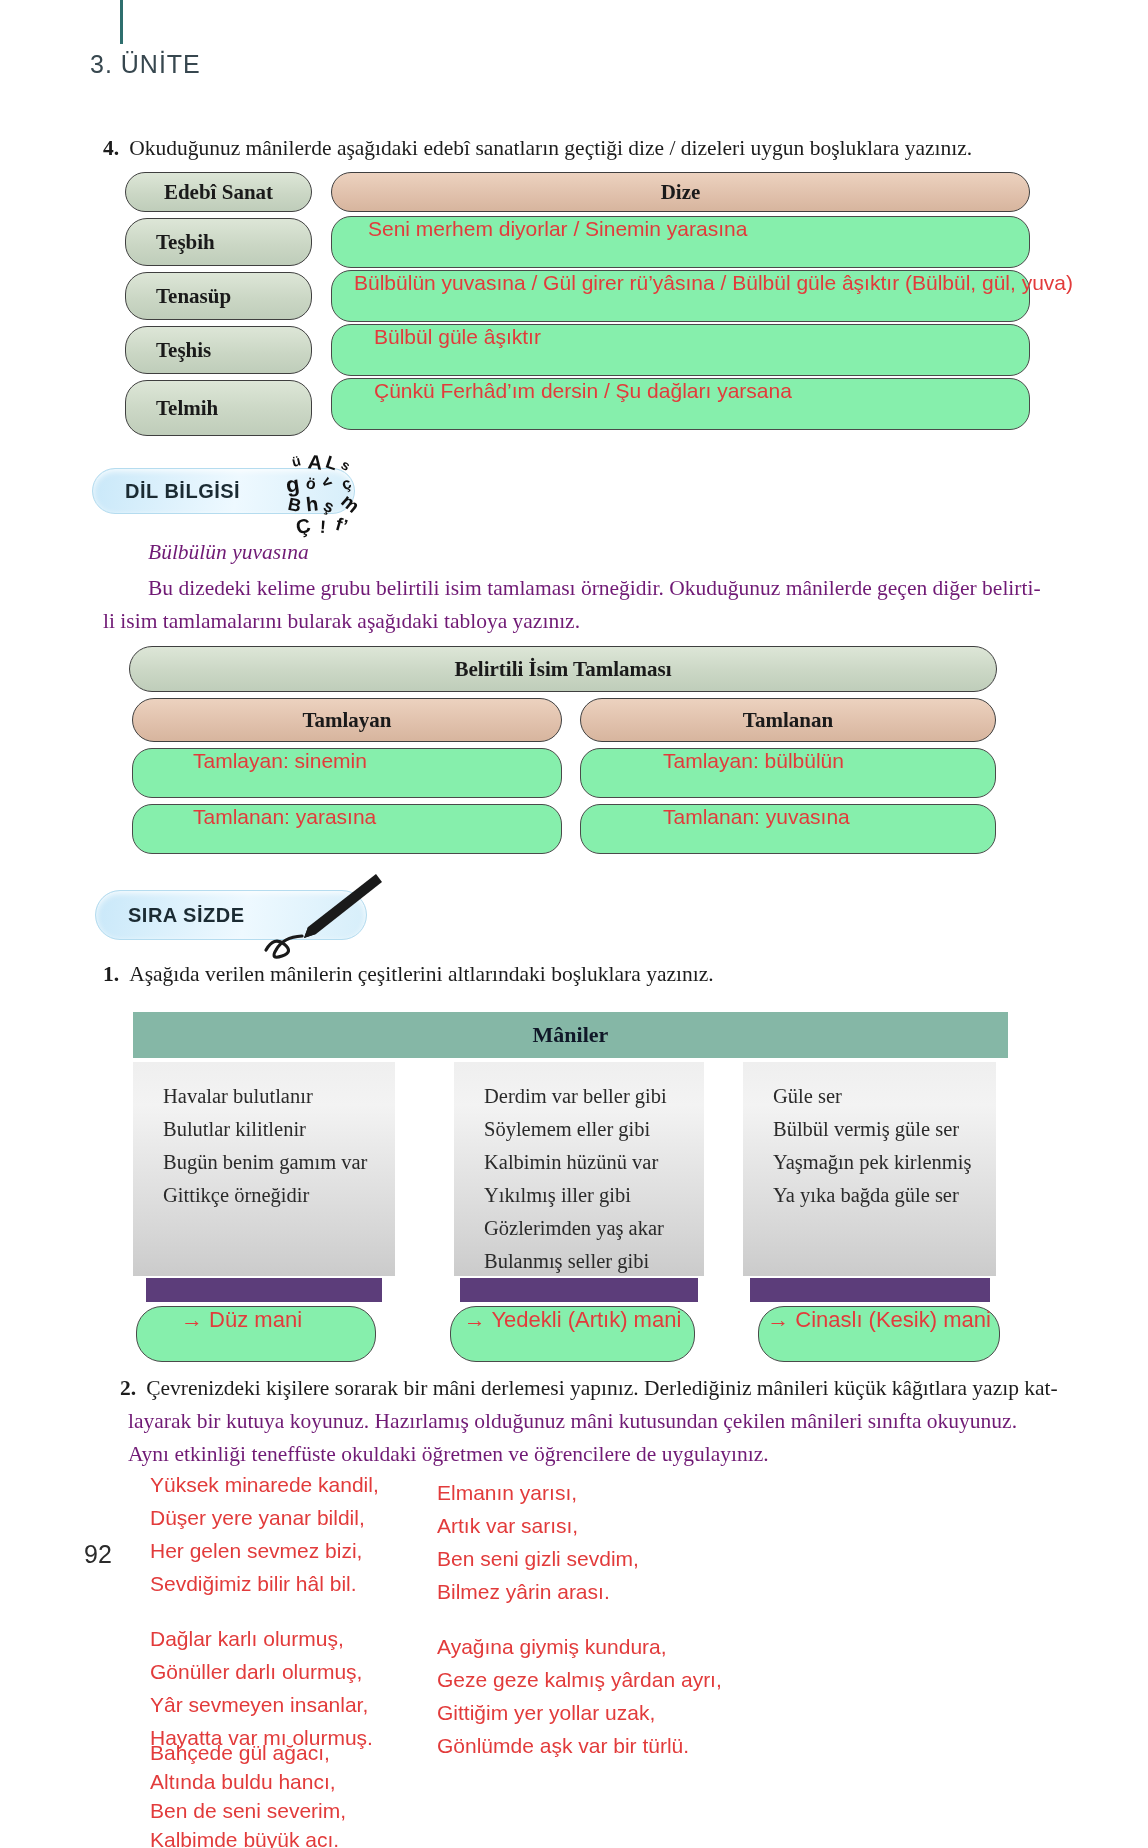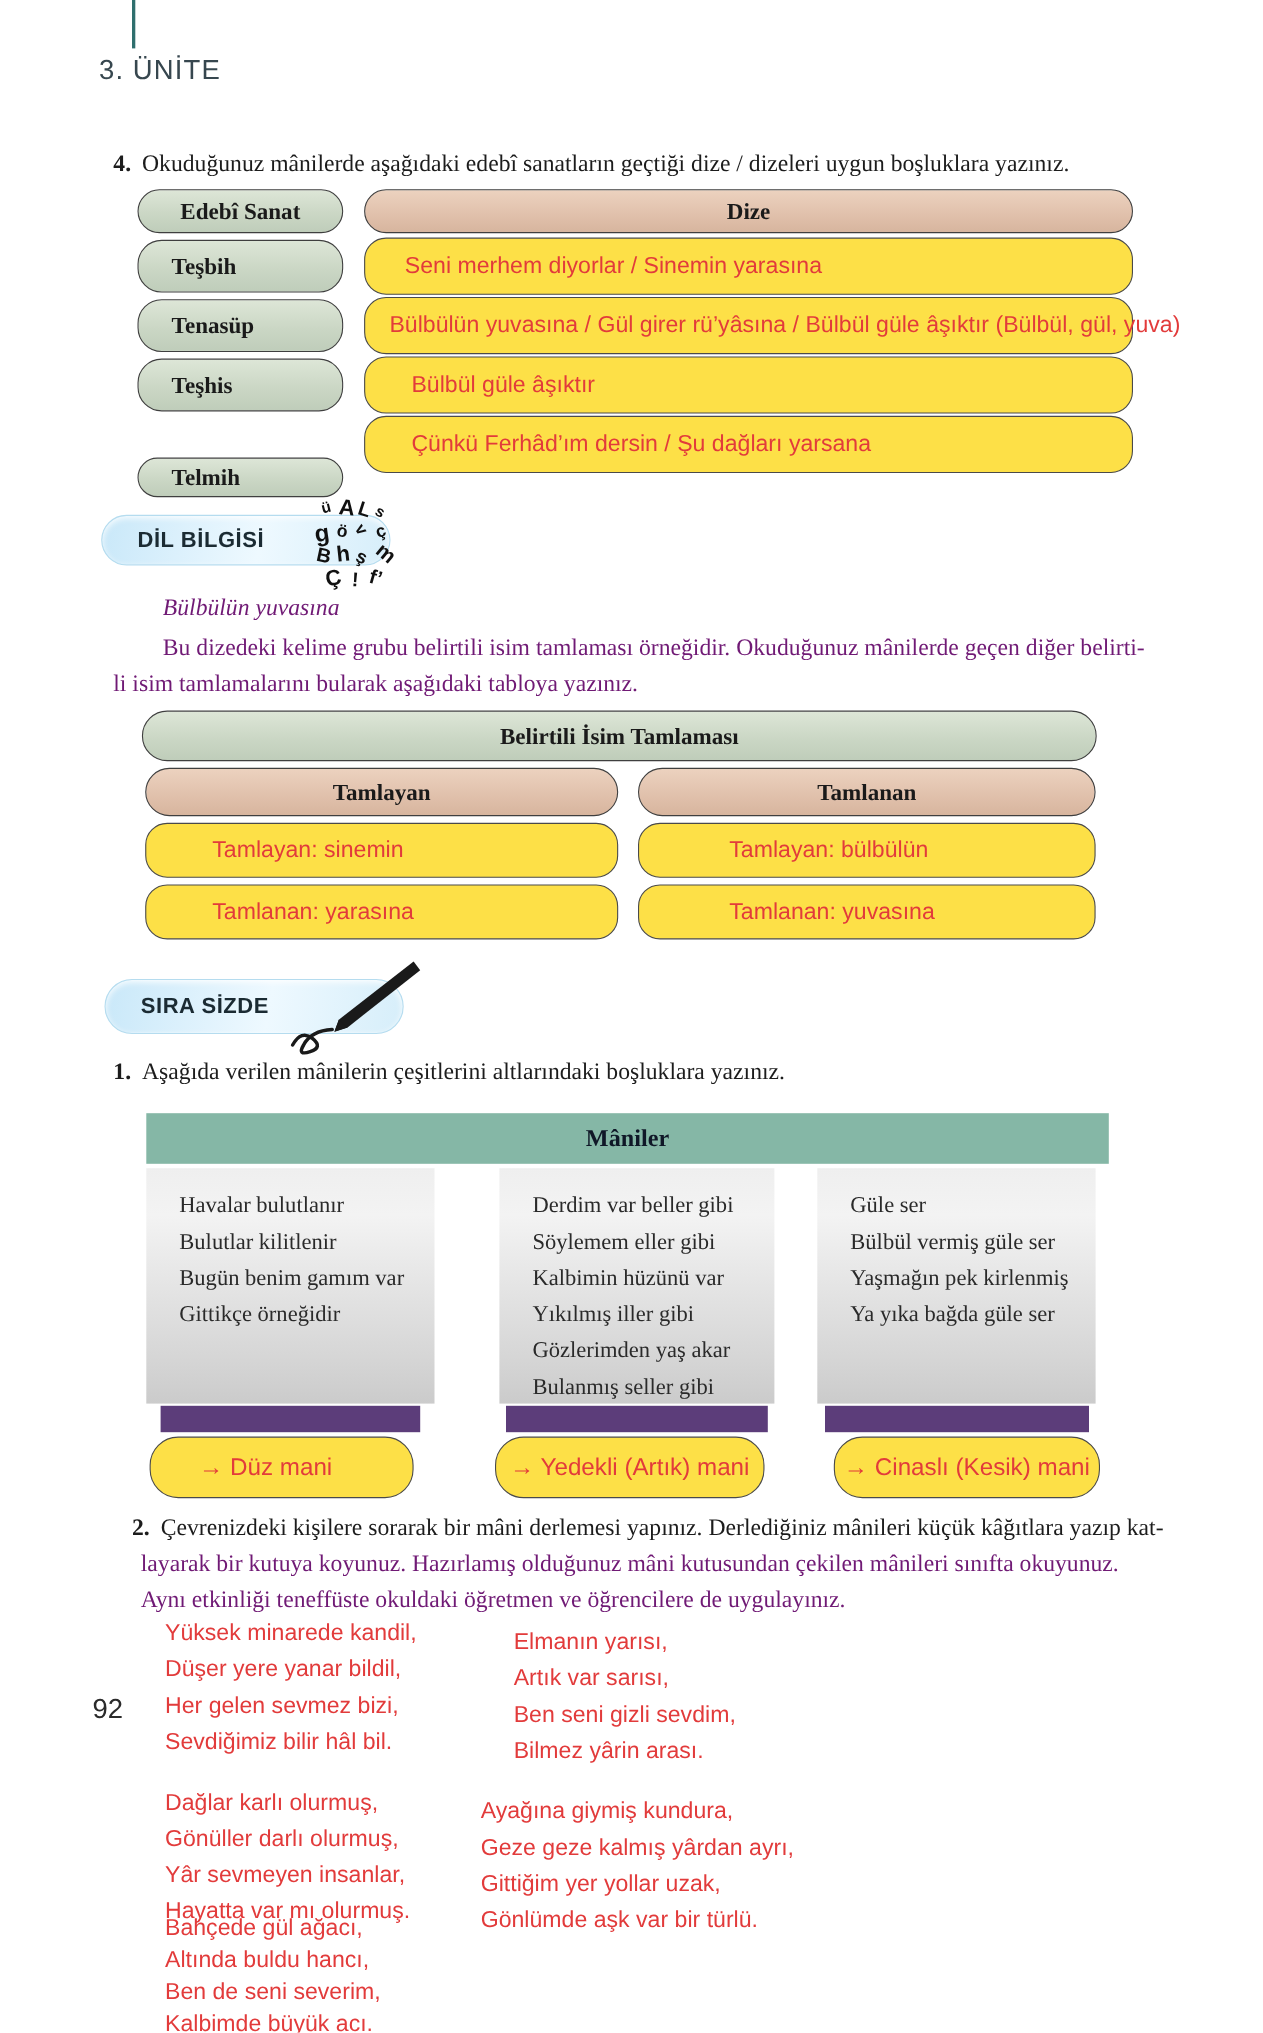--- a/index.html
+++ b/index.html
@@ -14,22 +14,22 @@
     font-size:25px;color:#37474f;letter-spacing:1px;}
   .exline{position:absolute;font-size:21.5px;color:#1c1c1c;white-space:nowrap;}
   .exnum{font-weight:bold;margin-right:10px;}
   .pill{position:absolute;border:1.6px solid #3f3f3f;border-radius:22px;
     font-weight:bold;font-size:21px;color:#1a1a1a;display:flex;align-items:center;}
   .pill-green{background:linear-gradient(180deg,#dde6d7 0%,#cbd7c5 55%,#bfcdba 100%);}
   .pill-tan{background:linear-gradient(180deg,#ecd2bf 0%,#e0c0ab 60%,#d7b59e 100%);}
   .pill .lbl{padding-left:30px;}
   .pill.center{justify-content:center;}
   .pill.center .lbl{padding-left:0;}
-  .blank{position:absolute;background:#fde047;border:1.4px solid #4a4a4a;border-radius:20px;
-    display:flex;align-items:center;}
+  .blank{position:absolute;background:#86efac;border:1.4px solid #4a4a4a;border-radius:20px;
+    display:flex;align-items:flex-start;}
   .hand{font-family:"Liberation Sans",sans-serif;color:#e23b3b;font-size:21px;white-space:nowrap;}
   .badge{position:absolute;border:1px solid #b5dcef;border-radius:28px;
     background:linear-gradient(100deg,#c9e8f9 0%,#eef9ff 55%,#d6eefa 100%);
     box-shadow:inset 0 2px 6px rgba(255,255,255,.9);
     display:flex;align-items:center;}
   .badge .blabel{font-family:"Liberation Sans",sans-serif;font-weight:bold;font-size:20px;
     color:#1b2b33;letter-spacing:.5px;padding-left:32px;}
   .letters{position:absolute;font-family:"Liberation Sans",sans-serif;color:#111;}
   .letters span{position:absolute;font-weight:bold;line-height:1;}
   .serifline{position:absolute;font-size:21.5px;color:#701a75;white-space:nowrap;}
@@ -80,21 +80,21 @@
     <span class="hand" style="padding-left:22px;">Bülbülün yuvasına / Gül girer rü’yâsına / Bülbül güle âşıktır (Bülbül, gül, yuva)</span>
   </div>
 
   <div class="pill pill-green" style="left:125px;top:326px;width:187px;height:48px;">
     <span class="lbl">Teşhis</span>
   </div>
   <div class="blank" style="left:331px;top:324px;width:699px;height:52px;">
     <span class="hand" style="padding-left:42px;">Bülbül güle âşıktır</span>
   </div>
 
-  <div class="pill pill-green" style="left:125px;top:380px;width:187px;height:36px;margin-top:36px;">
+  <div class="pill pill-green" style="left:125px;top:380px;width:187px;height:56px;">
     <span class="lbl">Telmih</span>
   </div>
   <div class="blank" style="left:331px;top:378px;width:699px;height:52px;">
     <span class="hand" style="padding-left:42px;">Çünkü Ferhâd’ım dersin / Şu dağları yarsana</span>
   </div>
 
   <div class="badge" style="left:92px;top:468px;width:263px;height:46px;">
     <span class="blabel">DİL BİLGİSİ</span>
   </div>
   <div class="letters" style="left:286px;top:452px;width:90px;height:88px;">
@@ -199,21 +199,21 @@
   </div>
   <div class="serifline" style="left:128px;top:1409px;">layarak bir kutuya koyunuz. Hazırlamış olduğunuz mâni kutusundan çekilen mânileri sınıfta okuyunuz.</div>
   <div class="serifline" style="left:128px;top:1442px;">Aynı etkinliği teneffüste okuldaki öğretmen ve öğrencilere de uygulayınız.</div>
 
   <div class="redline" style="left:150px;top:1468px;">
     <div>Yüksek minarede kandil,</div>
     <div>Düşer yere yanar bildil,</div>
     <div>Her gelen sevmez bizi,</div>
     <div>Sevdiğimiz bilir hâl bil.</div>
   </div>
-  <div class="redline" style="left:437px;top:1476px;margin-left:30px;">
+  <div class="redline" style="left:437px;top:1476px;">
     <div>Elmanın yarısı,</div>
     <div>Artık var sarısı,</div>
     <div>Ben seni gizli sevdim,</div>
     <div>Bilmez yârin arası.</div>
   </div>
   <div class="redline" style="left:150px;top:1622px;">
     <div>Dağlar karlı olurmuş,</div>
     <div>Gönüller darlı olurmuş,</div>
     <div>Yâr sevmeyen insanlar,</div>
     <div>Hayatta var mı olurmuş.</div>

